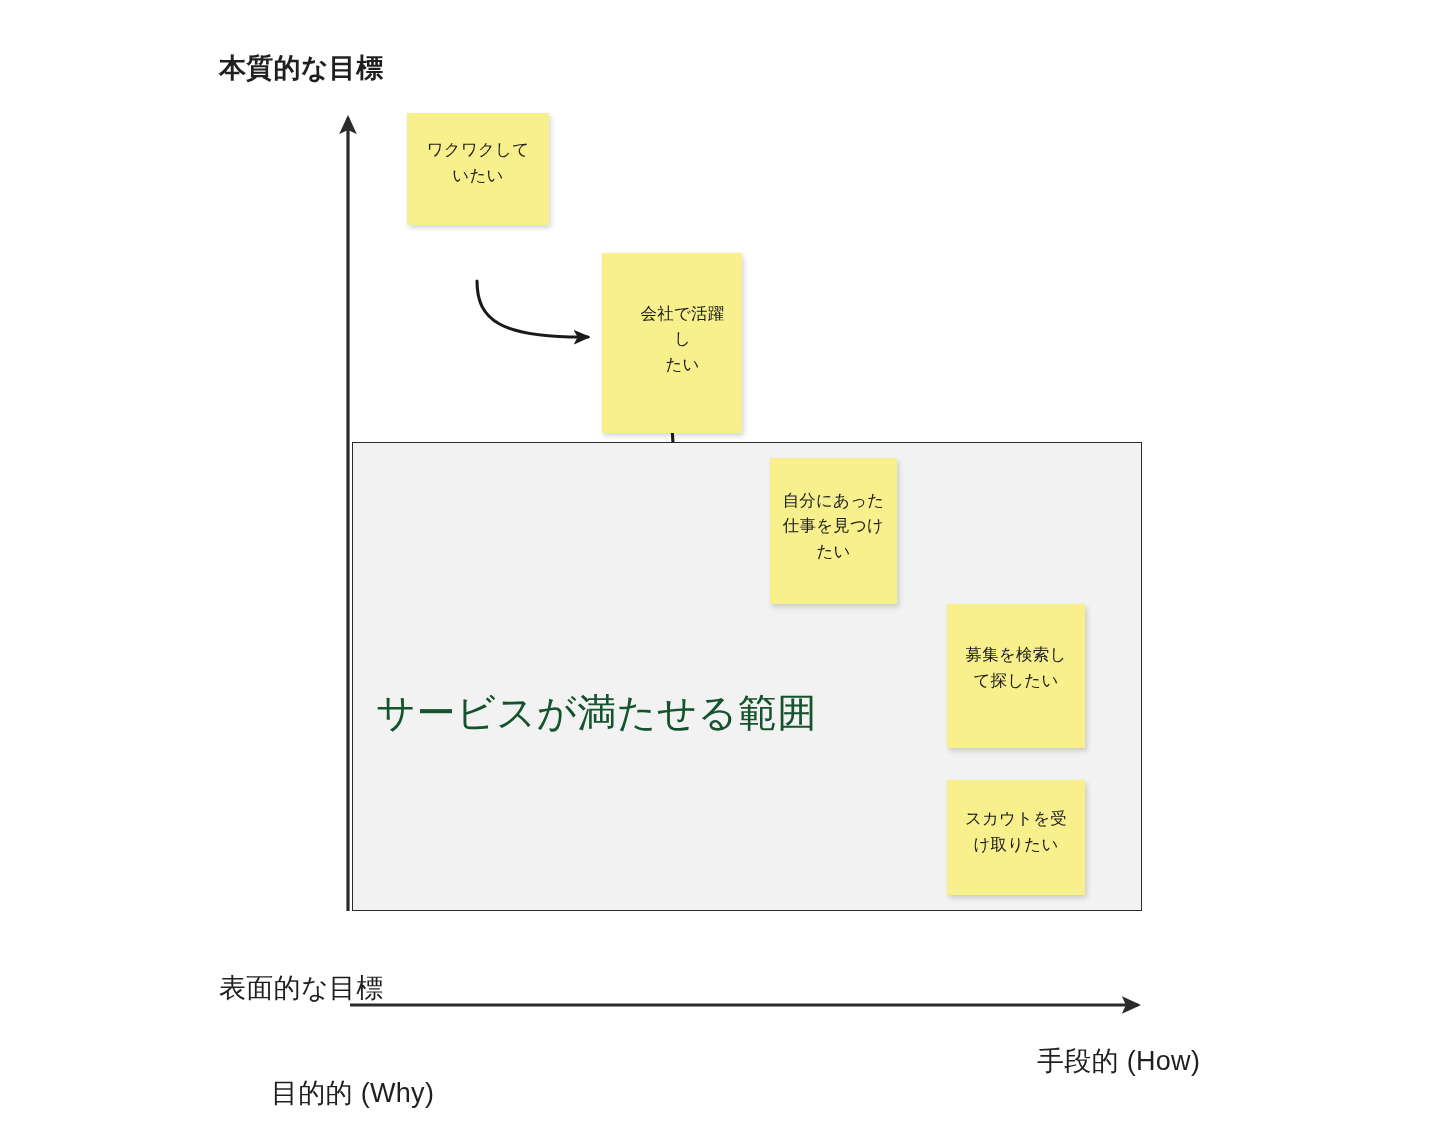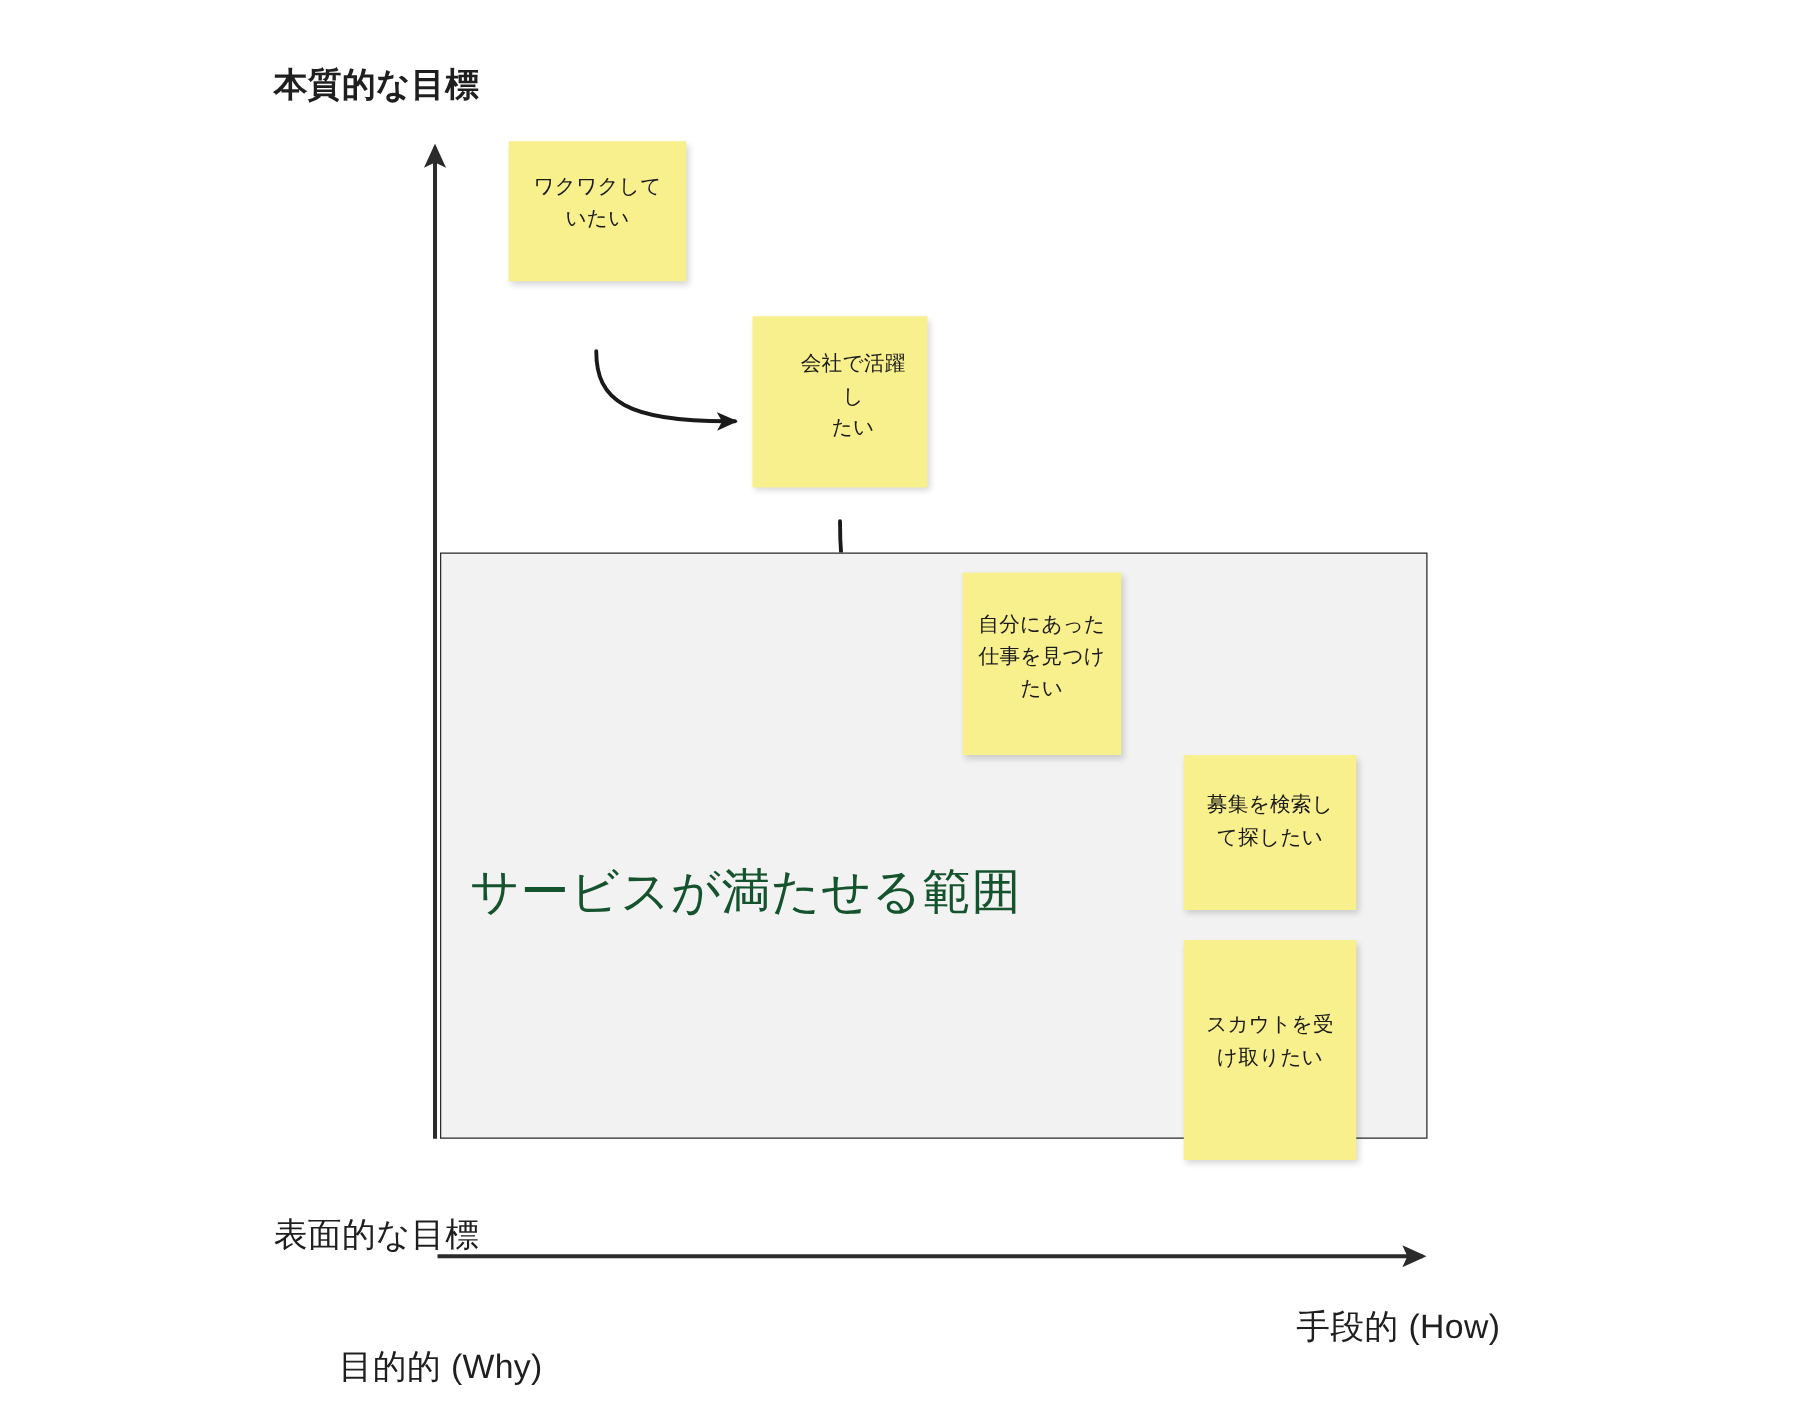--- a/index.html
+++ b/index.html
@@ -75,30 +75,30 @@
     text-align: center;
     color: #1a1a1a;
     padding: 0 10px;
     white-space: pre-line;
     letter-spacing: 0.2px;
   }
 
   #note-0 { left: 407px; top: 113px;  width: 142px; height: 112px; }
   #note-0 .note-text { transform: translateY(-6px); }
 
-  #note-1 { left: 602px; top: 253px;  width: 140px; height: 137px; padding-left: 21px; }
+  #note-1 { left: 602px; top: 253px;  width: 140px; height: 180px; padding-left: 21px; }
   #note-1 .note-text { transform: translateY(-4px); }
 
   #note-2 { left: 770px; top: 458px;  width: 127px; height: 146px; }
   #note-2 .note-text { transform: translateY(-5px); }
 
-  #note-3 { left: 947px; top: 604px;  width: 138px; height: 124px; }
+  #note-3 { left: 947px; top: 604px;  width: 138px; height: 144px; }
   #note-3 .note-text { transform: translateY(-8px); }
 
-  #note-4 { left: 947px; top: 752px;  width: 138px; height: 176px; }
+  #note-4 { left: 947px; top: 780px;  width: 138px; height: 115px; }
   #note-4 .note-text { transform: translateY(-6px); }
 </style>
 </head>
 <body>
 
 <svg id="canvas" viewBox="0 0 1440 1125" xmlns="http://www.w3.org/2000/svg">
   <defs>
     <marker id="arrowhead-axis" viewBox="0 0 10 10" refX="8.4" refY="5" markerWidth="6" markerHeight="6" orient="auto-start-reverse">
       <path d="M 0 0.4 L 10 5 L 0 9.6 L 2.1 5 Z" fill="#2b2b2b"></path>
     </marker>

